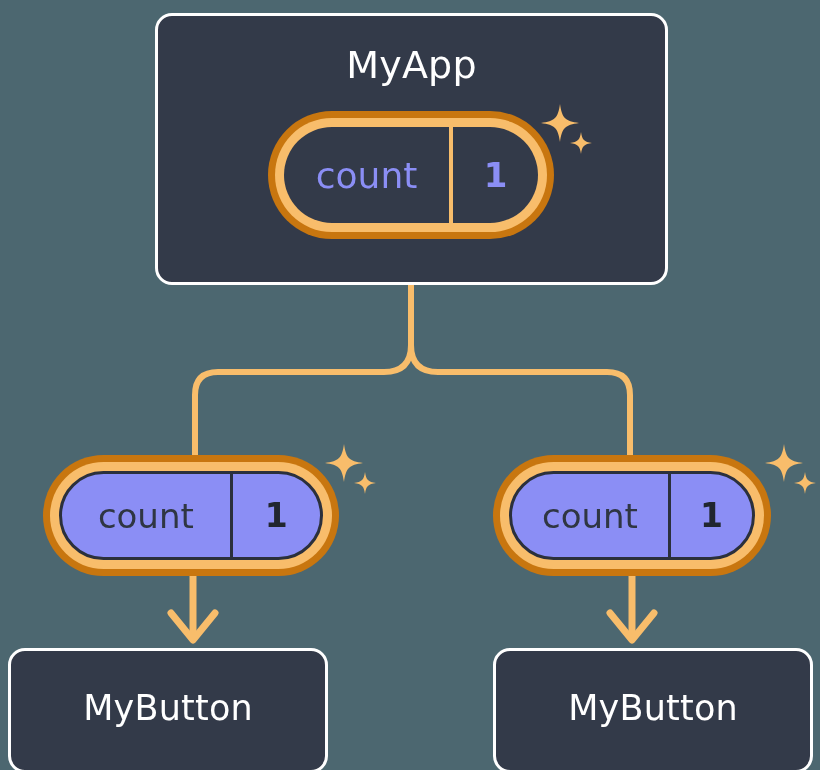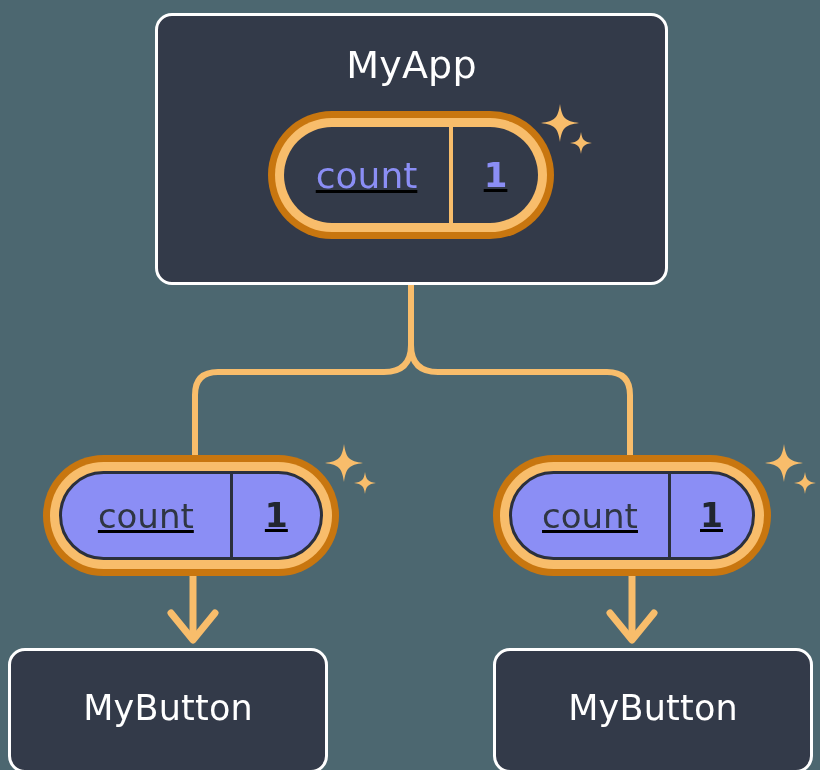--- a/index.html
+++ b/index.html
@@ -94,21 +94,20 @@
     padding: 9px;
   }
   .pill-body {
     box-sizing: border-box;
     width: 100%;
     height: 100%;
     border-radius: 999px;
     display: flex;
     align-items: stretch;
     overflow: hidden;
-    text-decoration: underline;
   }
   .pill-key, .pill-val {
     display: flex;
     align-items: center;
     justify-content: center;
     box-sizing: border-box;
   }
   .pill-key { flex: 0 0 65%; }
   .pill-val { flex: 1 1 auto; }
 

